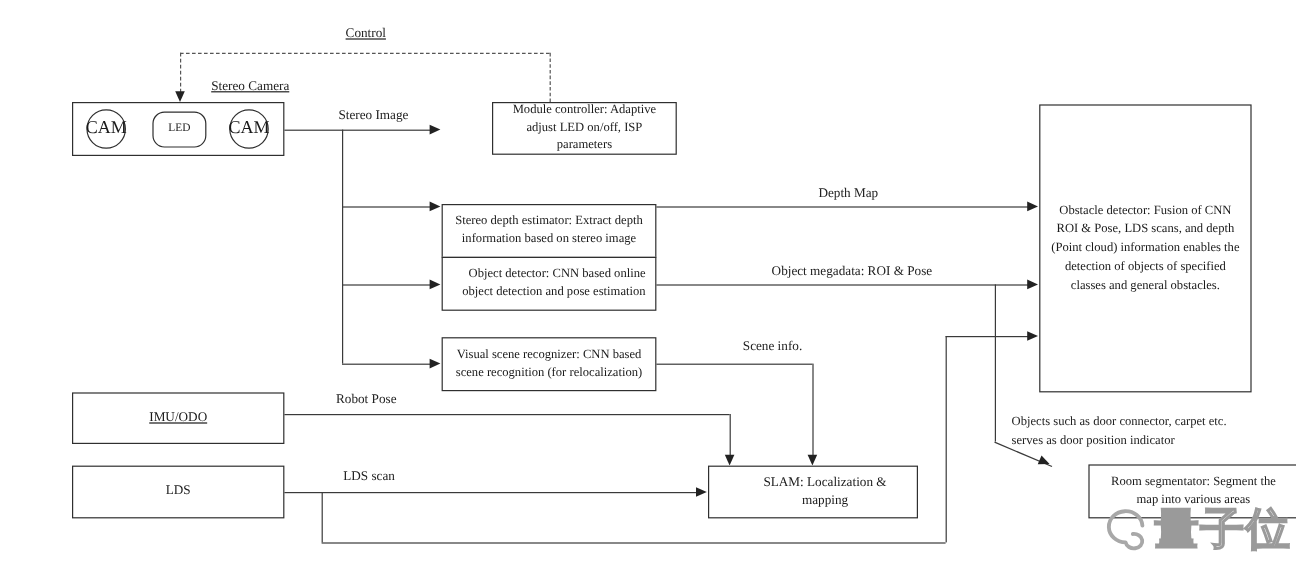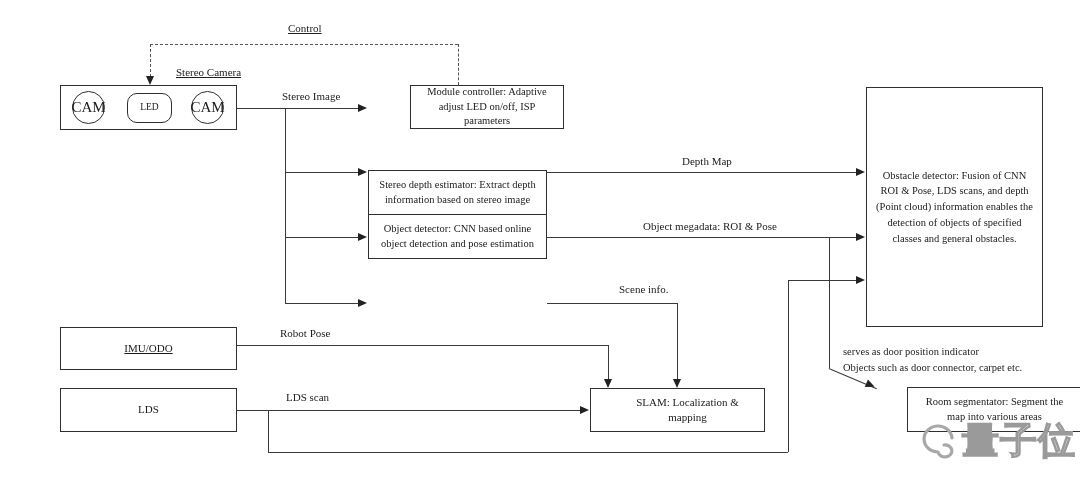--- a/index.html
+++ b/index.html
@@ -64,22 +64,25 @@
   <div class="arr arr-r" style="left:358px;top:233px;"></div>
   <div class="hline" style="left:285px;top:303px;width:76px;"></div>
   <div class="arr arr-r" style="left:358px;top:299px;"></div>
 
   <div class="box" style="left:368px;top:85px;width:154px;height:44px;margin-left:42px;">
     <span>Module controller: Adaptive adjust LED on/off, ISP parameters</span>
   </div>
   <div class="box" style="left:368px;top:150px;width:179px;height:45px;margin-top:20px;">
     <span>Stereo depth estimator: Extract depth information based on stereo image</span>
   </div>
-  <div class="box" style="left:368px;top:214px;width:179px;height:45px;">
+  <div class="box" style="left:368px;top:214px;width:179px;height:45px;text-align:right;">
     <span>Object detector: CNN based online object detection and pose estimation</span>
+  </div>
+  <div class="box" style="left:368px;top:281px;width:179px;height:45px;">
+    <span>Visual scene recognizer: CNN based scene recognition (for relocalization)</span>
   </div>
 
   <div class="lbl" style="left:682px;top:155px;">Depth Map</div>
   <div class="hline" style="left:547px;top:172px;width:312px;"></div>
   <div class="arr arr-r" style="left:856px;top:168px;"></div>
 
   <div class="lbl" style="left:643px;top:220px;">Object megadata: ROI &amp; Pose</div>
   <div class="hline" style="left:547px;top:237px;width:312px;"></div>
   <div class="arr arr-r" style="left:856px;top:233px;"></div>
   <div class="vline" style="left:829px;top:237px;height:131px;"></div>
@@ -114,22 +117,22 @@
 
   <div class="box" style="left:590px;top:388px;width:175px;height:44px;font-size:11px;padding-left:28px;">
     <span>SLAM: Localization &amp; mapping</span>
   </div>
 
   <div class="box" style="left:866px;top:87px;width:177px;height:240px;line-height:1.5;justify-content:flex-end;">
     <span>Obstacle detector: Fusion of CNN ROI &amp; Pose, LDS scans, and depth (Point cloud) information enables the detection of  objects of specified classes and general obstacles.</span>
   </div>
 
   <div class="note" style="left:843px;top:344px;width:200px;">
+    <div>Objects such as door connector, carpet etc.</div>
     <div>serves as door position indicator</div>
-    <div>Objects such as door connector, carpet etc.</div>
   </div>
   <div class="box" style="left:867px;top:387px;width:175px;height:45px;margin-left:40px;">
     <span>Room segmentator: Segment the map into various areas</span>
   </div>
 
   <div class="wm">
     <svg width="50" height="46" viewBox="0 0 50 46">
       <path d="M40 20 a14 13 0 1 0 -14 14 M26 34 a7 6 0 1 0 6 -7" stroke="#a8a8a8" stroke-width="3.2" fill="none" stroke-linecap="round"></path>
     </svg>
     <span class="wm-text">量子位</span>

